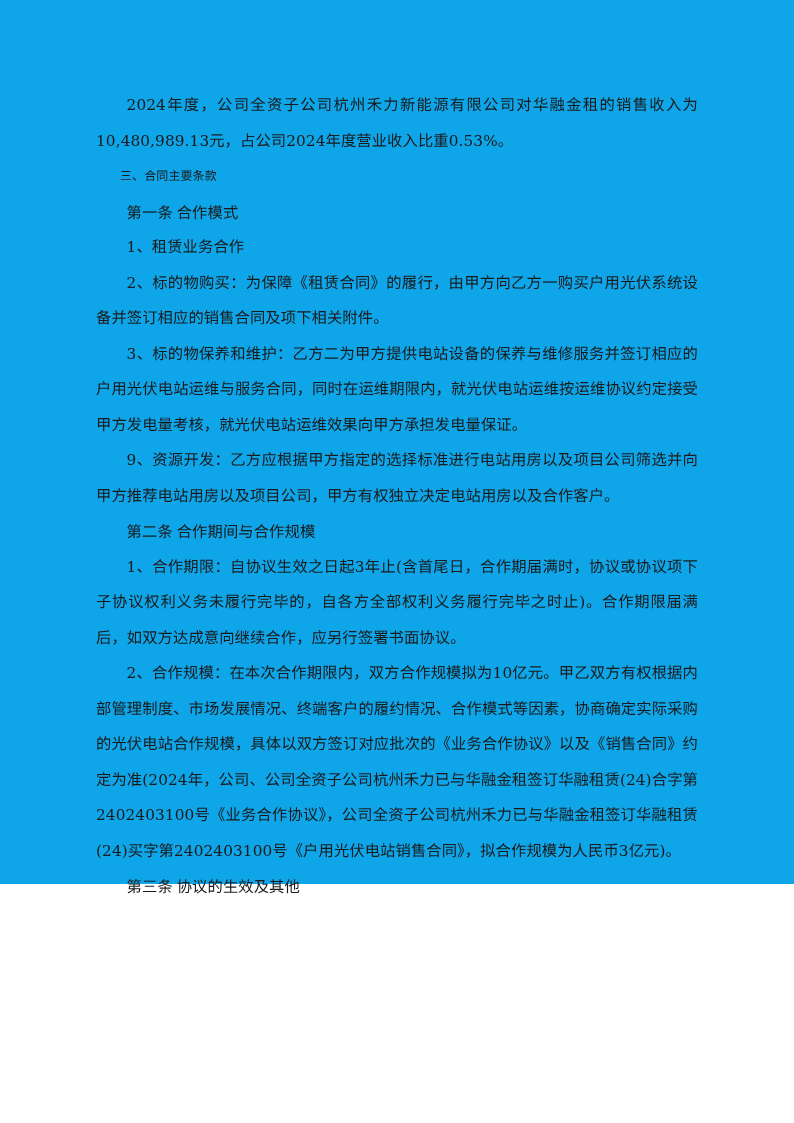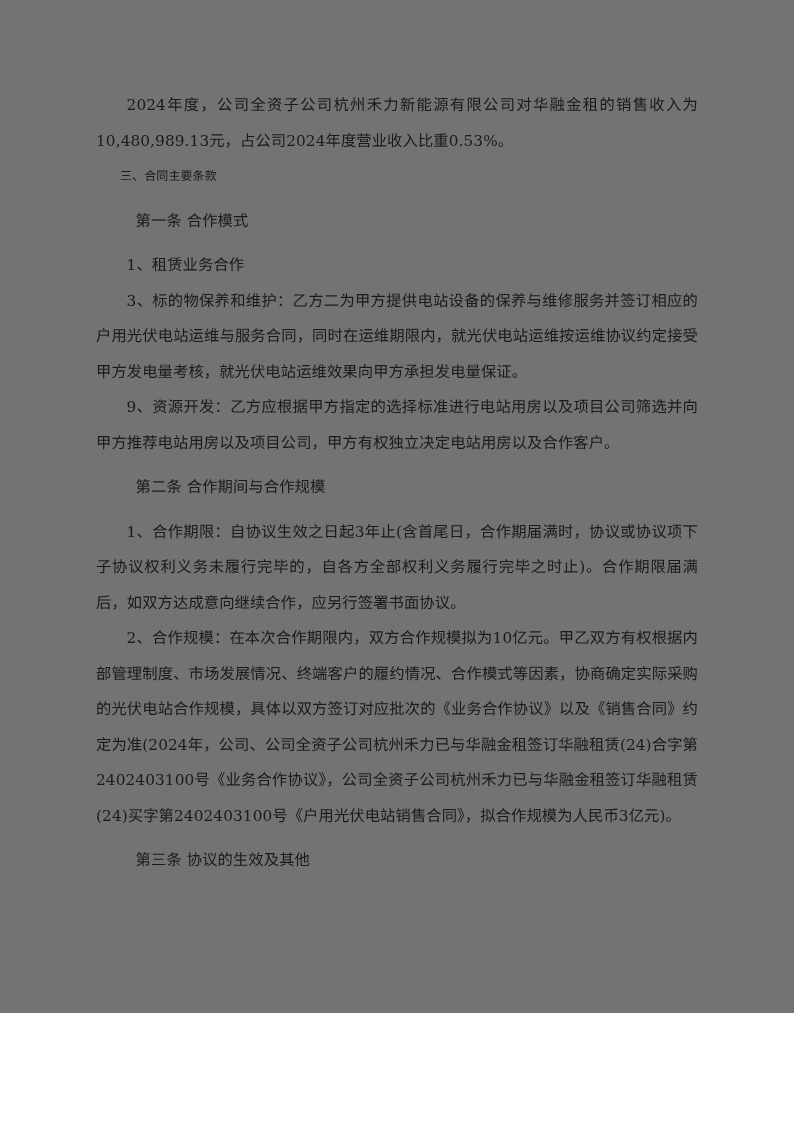--- a/index.html
+++ b/index.html
@@ -10,65 +10,67 @@
   body {
     width: 794px;
     height: 1123px;
     font-family: "DejaVu Serif", "Liberation Serif", serif;
     color: #1a1a1a;
     -webkit-font-smoothing: antialiased;
   }
   .page {
     position: relative;
     width: 794px;
-    height: 1013px;
+    height: 884px;
     box-sizing: border-box;
     padding: 88px 96px 60px 96px;
-    background: #737373;
+    background: #0ea5e9;
   }
   .doc-body {
     font-size: 15.3px;
     line-height: 35.5px;
     text-align: justify;
     text-justify: inter-ideograph;
     letter-spacing: 0.1px;
   }
   .para {
     margin: 0;
     text-indent: 2em;
   }
   .heading {
     margin: 0;
     text-indent: 2em;
     font-weight: normal;
     font-size: 12px;
     line-height: 35.5px;
   }
   .clause-title {
-    margin: 9px;
+    margin: 0;
     text-indent: 2em;
     font-size: 15.3px;
     line-height: 35.5px;
+    font-family: Liberation Serif, serif;
   }
 </style>
 </head>
 <body>
 
 <div class="page">
   <div class="doc-body">
 
     <p class="para">2024年度，公司全资子公司杭州禾力新能源有限公司对华融金租的销售收入为10,480,989.13元，占公司2024年度营业收入比重0.53%。</p>
 
     <p class="heading">三、合同主要条款</p>
 
     <p class="clause-title">第一条 合作模式</p>
 
     <p class="para">1、租赁业务合作</p>
 
 
+    <p class="para">2、标的物购买：为保障《租赁合同》的履行，由甲方向乙方一购买户用光伏系统设备并签订相应的销售合同及项下相关附件。</p>
 
     <p class="para">3、标的物保养和维护：乙方二为甲方提供电站设备的保养与维修服务并签订相应的户用光伏电站运维与服务合同，同时在运维期限内，就光伏电站运维按运维协议约定接受甲方发电量考核，就光伏电站运维效果向甲方承担发电量保证。</p>
 
     <p class="para">9、资源开发：乙方应根据甲方指定的选择标准进行电站用房以及项目公司筛选并向甲方推荐电站用房以及项目公司，甲方有权独立决定电站用房以及合作客户。</p>
 
     <p class="clause-title">第二条 合作期间与合作规模</p>
 
     <p class="para">1、合作期限：自协议生效之日起3年止(含首尾日，合作期届满时，协议或协议项下子协议权利义务未履行完毕的，自各方全部权利义务履行完毕之时止)。合作期限届满后，如双方达成意向继续合作，应另行签署书面协议。</p>
 
     <p class="para">2、合作规模：在本次合作期限内，双方合作规模拟为10亿元。甲乙双方有权根据内部管理制度、市场发展情况、终端客户的履约情况、合作模式等因素，协商确定实际采购的光伏电站合作规模，具体以双方签订对应批次的《业务合作协议》以及《销售合同》约定为准(2024年，公司、公司全资子公司杭州禾力已与华融金租签订华融租赁(24)合字第2402403100号《业务合作协议》，公司全资子公司杭州禾力已与华融金租签订华融租赁(24)买字第2402403100号《户用光伏电站销售合同》，拟合作规模为人民币3亿元)。</p>

